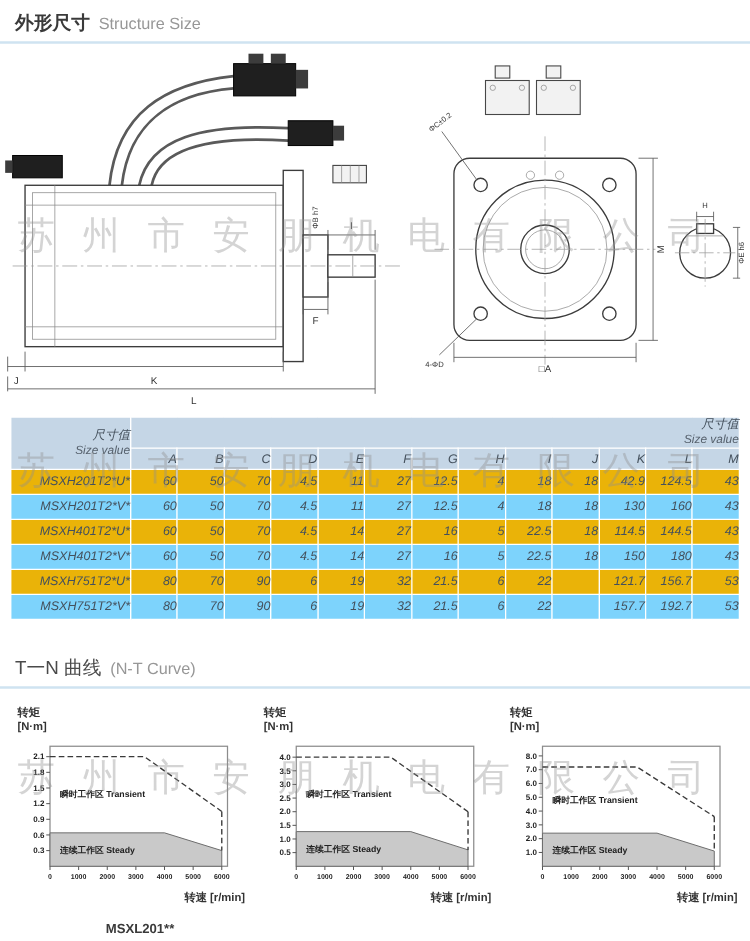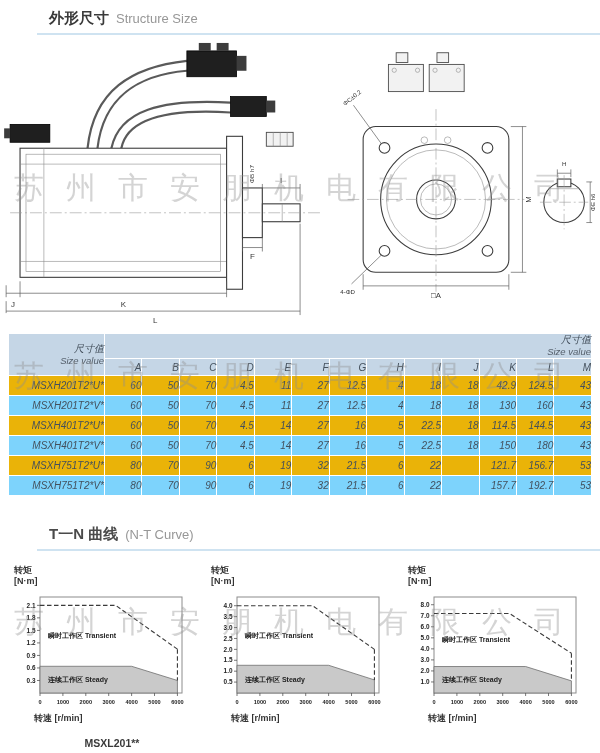--- a/index.html
+++ b/index.html
@@ -2,24 +2,24 @@
 <html><head>
 <meta charset="utf-8">
 <style>
   * { box-sizing: border-box; }
   body { margin:0; background:#e9e9e9; }
   .page {
     width:600px; height:753px; margin:0 auto; position:relative; overflow:hidden;
     background:#ffffff; font-family:"Liberation Sans","DejaVu Sans",sans-serif; color:#333;
   }
   
-  .section-header { padding:9px 12px 5px 12px; border-bottom:2px solid #cfe3f1;margin-left:37px; }
+  .section-header { padding:9px 12px 5px 12px; border-bottom:2px solid #cfe3f1; }
   .title-cn { font-size:15px; font-weight:bold; color:#3a3a3a; }
   .title-en { font-size:13px; color:#979797; margin-left:7px; font-weight:normal; }
-  .curve .title-cn { font-weight:bold; color:#4a4a4a; }
+  .curve .title-cn { font-weight:normal; color:#4a4a4a; }
 
   
   .watermark {
     position:absolute; left:0; width:100%; text-align:center; white-space:nowrap;
     font-size:30px; letter-spacing:22px; color:#8f8f8f; opacity:.38;
     pointer-events:none; z-index:6;
   }
 
   
   .drawing-area { display:flex; align-items:flex-start; padding:2px 2px 0 4px; height:292px; }
@@ -48,21 +48,21 @@
   #col-letters th { height:17px; background:#c5d6e6; }
   tbody tr.odd  th, tbody tr.odd  td { background:#eab308; }
   tbody tr.even th, tbody tr.even td { background:#7dd3fc; }
   tbody th { font-weight:normal; }
 
   
   .charts-row { display:flex; justify-content:space-between; padding:0 10px; margin-top:14px; }
   .chart-block { width:186px;font-weight:bold; }
   .chart-ylabel { font-size:9px; color:#333; line-height:11px; margin:0 0 2px 4px; }
   .chart-svg { display:block; width:180px; height:122px; }
-  .chart-xlabel { font-size:9px; color:#333; text-align:left; padding-left:24px; margin-top:1px; }
+  .chart-xlabel { font-size:9px; color:#333; text-align:right; padding-left:24px; margin-top:1px; }
   .chart-model  { font-size:10.5px; color:#3a3a3a; text-align:center; padding-left:18px; margin-top:12px; }
 </style>
 </head>
 <body>
 
 <div class="page">
 
   <div class="watermark" style="top:168px;">苏州市安朋机电有限公司</div>
   <div class="watermark" style="top:356px;">苏州市安朋机电有限公司</div>
   <div class="watermark" style="top:602px;">苏州市安朋机电有限公司</div>

